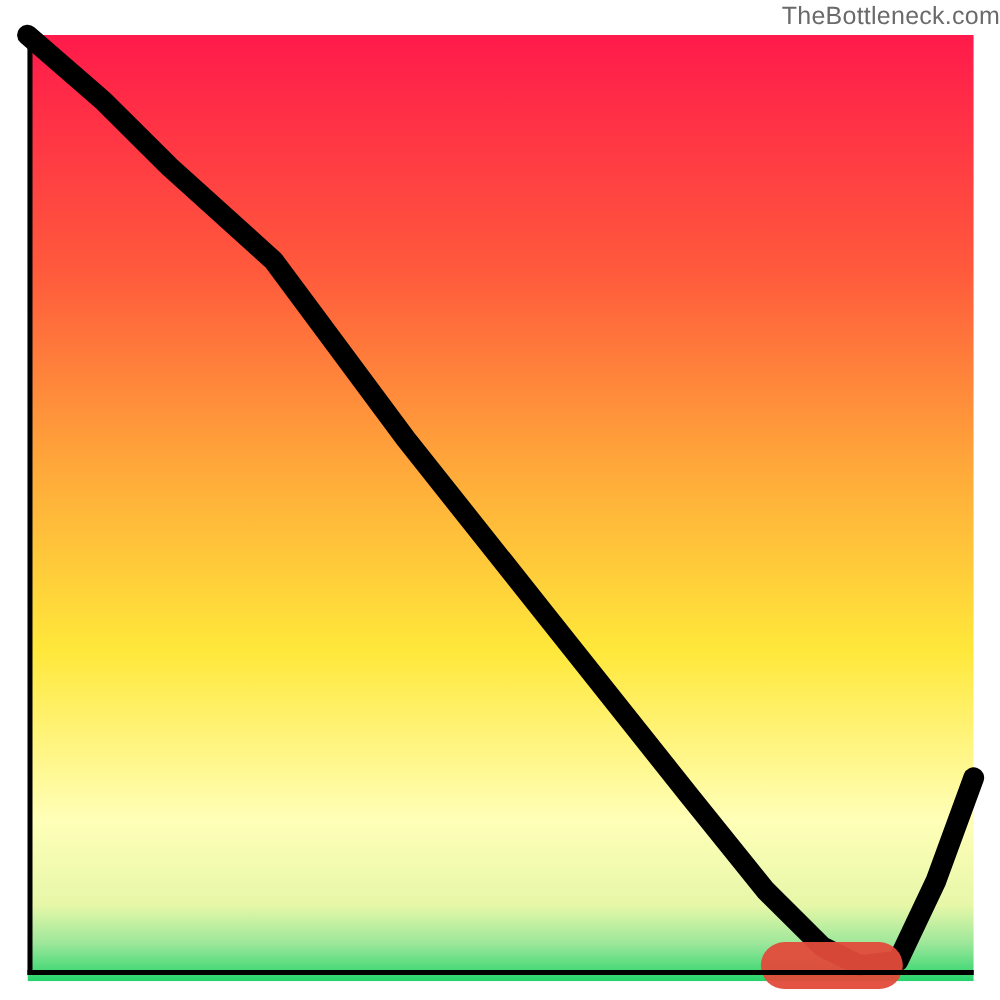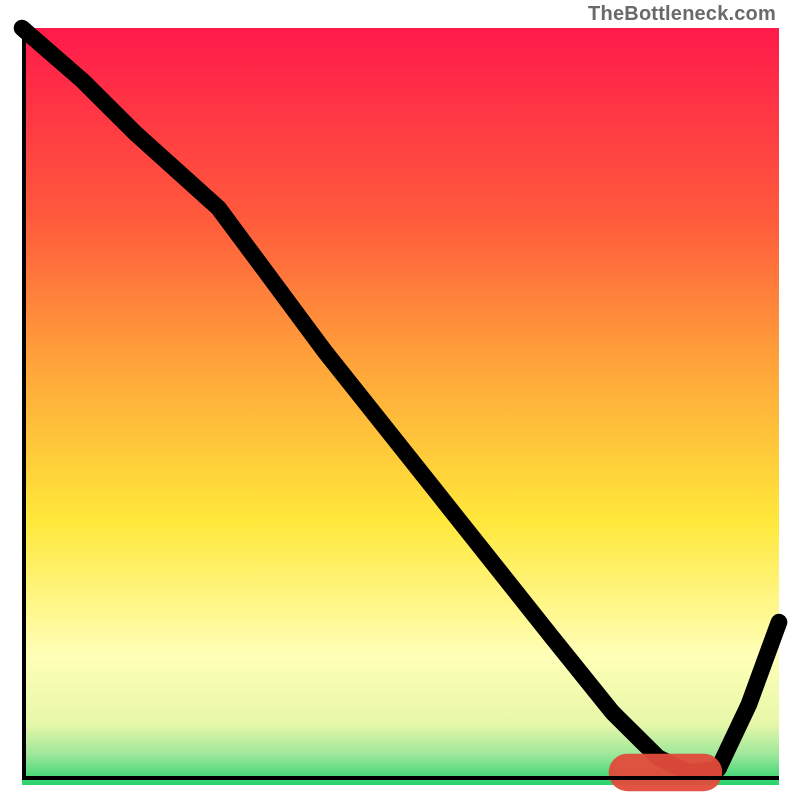--- a/index.html
+++ b/index.html
@@ -7,24 +7,24 @@
     padding: 0;
     width: 800px;
     height: 800px;
     background: #ffffff;
     font-family: Arial, Helvetica, sans-serif;
     position: relative;
   }
   .watermark {
     position: absolute;
     top: 2px;
-    right: 24px;
+    right: 0;
     font-size: 20px;
     color: #6a6a6a;
-    font-weight: 700;
+    font-weight: 400;
     letter-spacing: 0.2px;
   }
   .plot-frame {
     position: absolute;
     left: 22px;
     top: 28px;
     width: 757px;   
     height: 752px;  
     box-sizing: border-box;
   }

